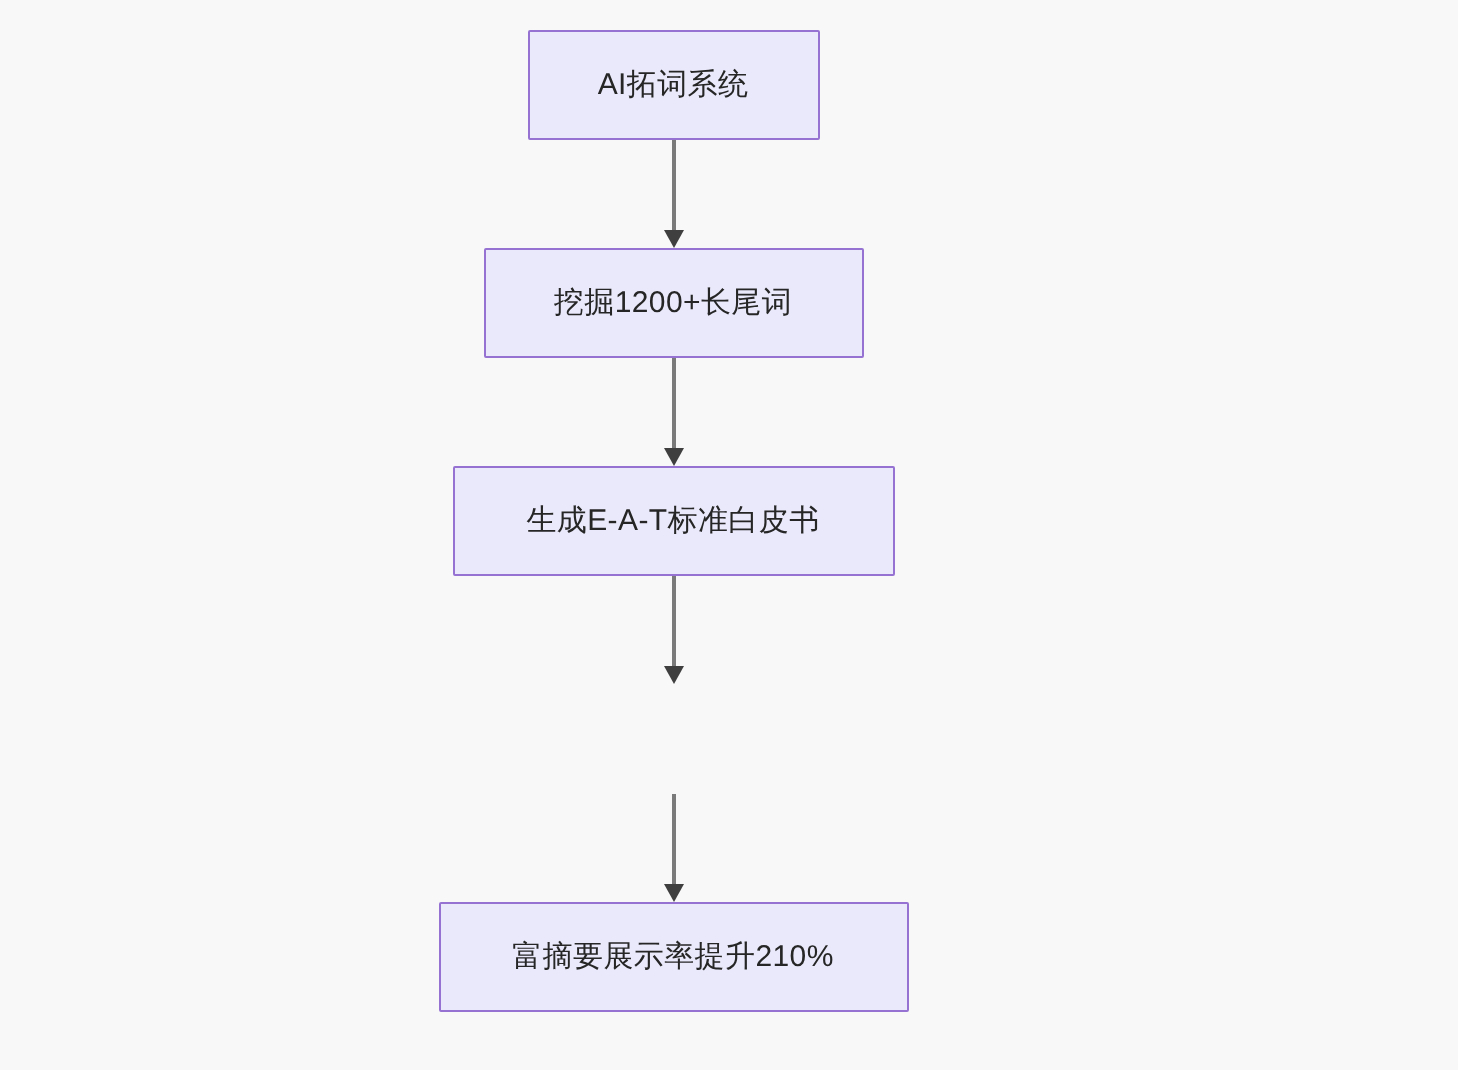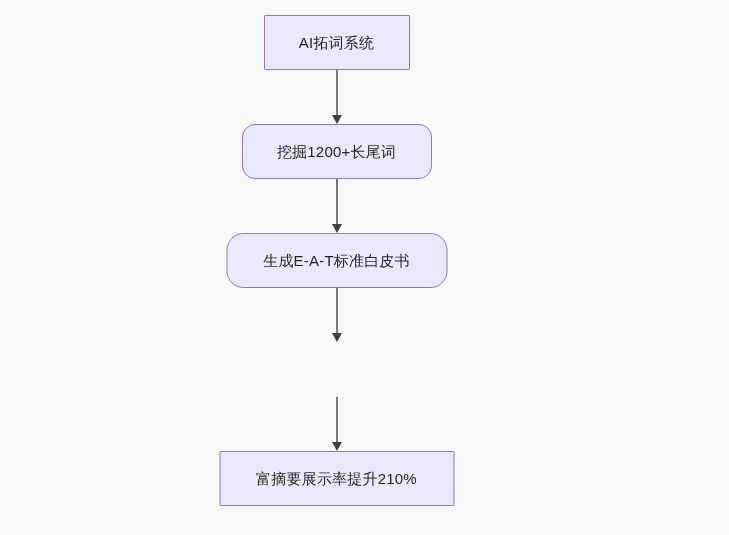--- a/index.html
+++ b/index.html
@@ -34,22 +34,22 @@
   }
   .node-label {
     font-size: 15px;
     line-height: 1;
     color: #262626;
     letter-spacing: 0.2px;
     white-space: nowrap;
     user-select: none;
   }
   .n1 { top: 15px;  width: 146px; }
-  .n2 { top: 124px; width: 190px; border-radius: 13px; }
-  .n3 { top: 233px; width: 221px; border-radius: 17px; }
+  .n2 { top: 124px; width: 190px; }
+  .n3 { top: 233px; width: 221px; }
   .n4 { top: 342px; width: 214px; }
   .n5 { top: 451px; width: 235px; }
 
   .edge {
     position: absolute;
     left: 50%;
     transform: translateX(-50%);
     width: 12px;
     height: 54px;
   }

